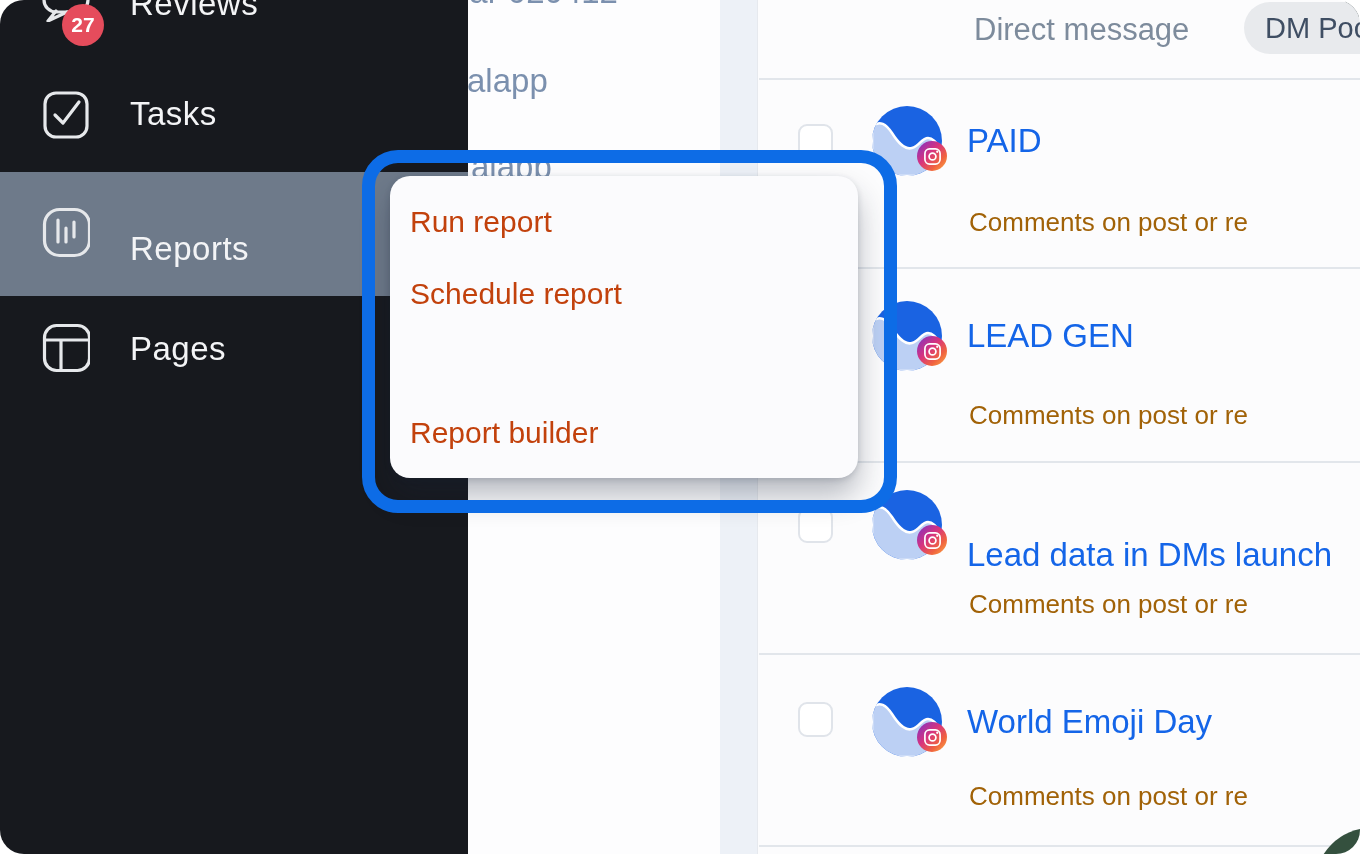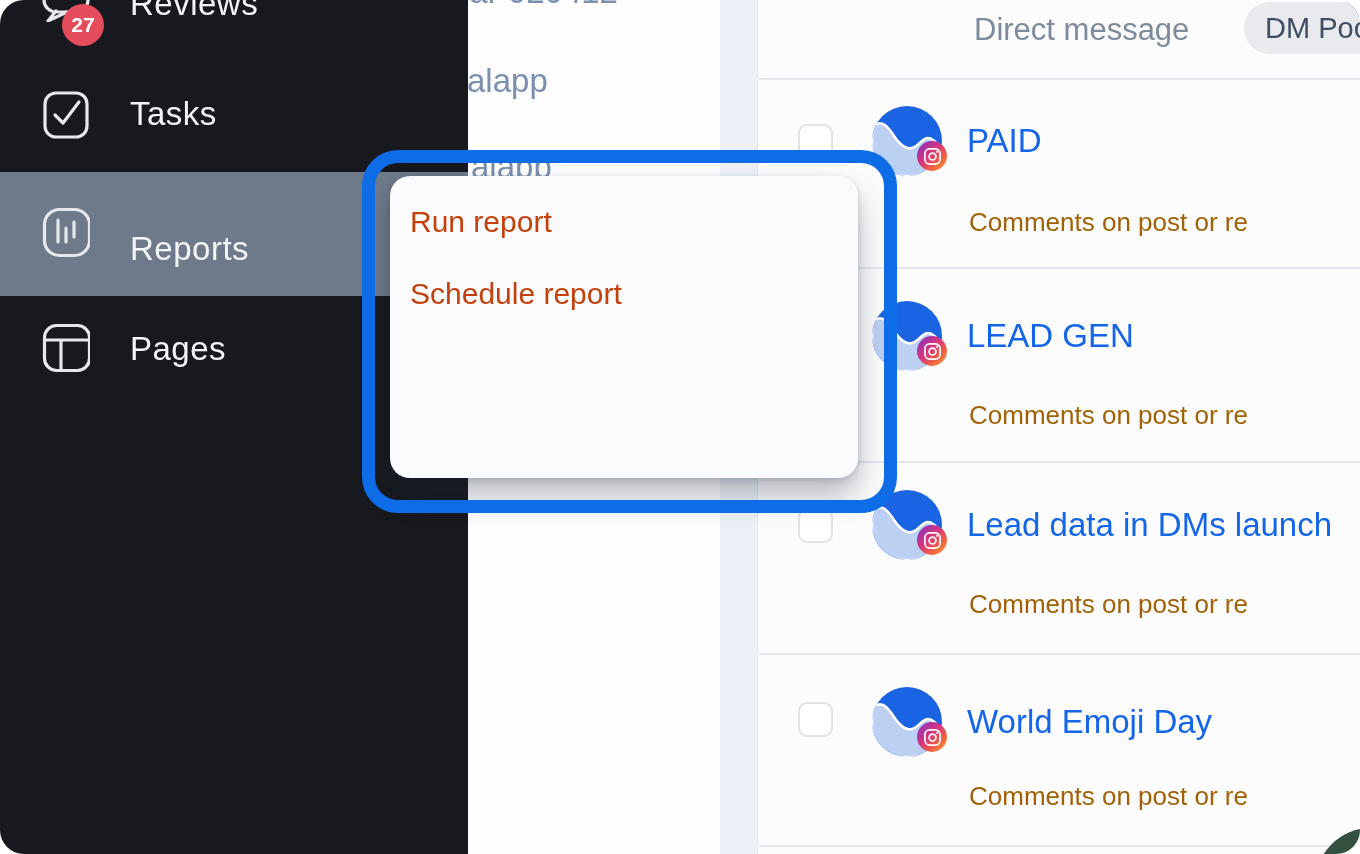--- a/index.html
+++ b/index.html
@@ -121,21 +121,21 @@
           <path d="M0 20 C8 14 14 18 20 27 C27 38 33 44 40 42 C47 40 50 32 56 32 C62 32 66 38 70 46 L70 70 L0 70 Z" fill="#bcd0f4" stroke="#ffffff" stroke-width="2.5"></path>
         </g>
       </svg>
       <div class="ig-badge" style="top:525px;">
         <svg width="19" height="19" viewBox="0 0 20 20">
             <rect x="2" y="2" width="16" height="16" rx="5" fill="none" stroke="#fff" stroke-width="1.8"></rect>
             <circle cx="10" cy="10" r="3.6" fill="none" stroke="#fff" stroke-width="1.8"></circle>
             <circle cx="15" cy="5" r="1.2" fill="#fff"></circle>
           </svg>
       </div>
-      <div class="row-title" style="top:505px;">Lead data in DMs launch</div>
+      <div class="row-title" style="top:535px;">Lead data in DMs launch</div>
       <div class="row-sub" style="top:584px;">Comments on post or re</div>
     </div>
 
     <div>
       <div class="checkbox" style="top:702px;"></div>
       <svg class="avatar" style="top:687px;" viewBox="0 0 70 70">
         <defs>
             <clipPath id="av4">
               <circle cx="35" cy="35" r="35"></circle>
             </clipPath>
@@ -187,17 +187,18 @@
       <rect x="2.5" y="3.5" width="45" height="45" rx="12" fill="none" stroke="#e6e8eb" stroke-width="3.2"></rect>
       <line x1="3" y1="18" x2="47" y2="18" stroke="#e6e8eb" stroke-width="3.2"></line>
       <line x1="19" y1="18" x2="19" y2="48" stroke="#e6e8eb" stroke-width="3.2"></line>
     </svg>
     <div class="side-label" style="top:327px;">Pages</div>
   </div>
 
   <div class="popup">
     <div class="menu-item" style="top:31px;">Run report</div>
     <div class="menu-item" style="top:103px;">Schedule report</div>
+    <div class="menu-item" style="top:242px;">Report builder</div>
   </div>
 
   <div class="annotation"></div>
 
 </div>
 
 </body></html>

